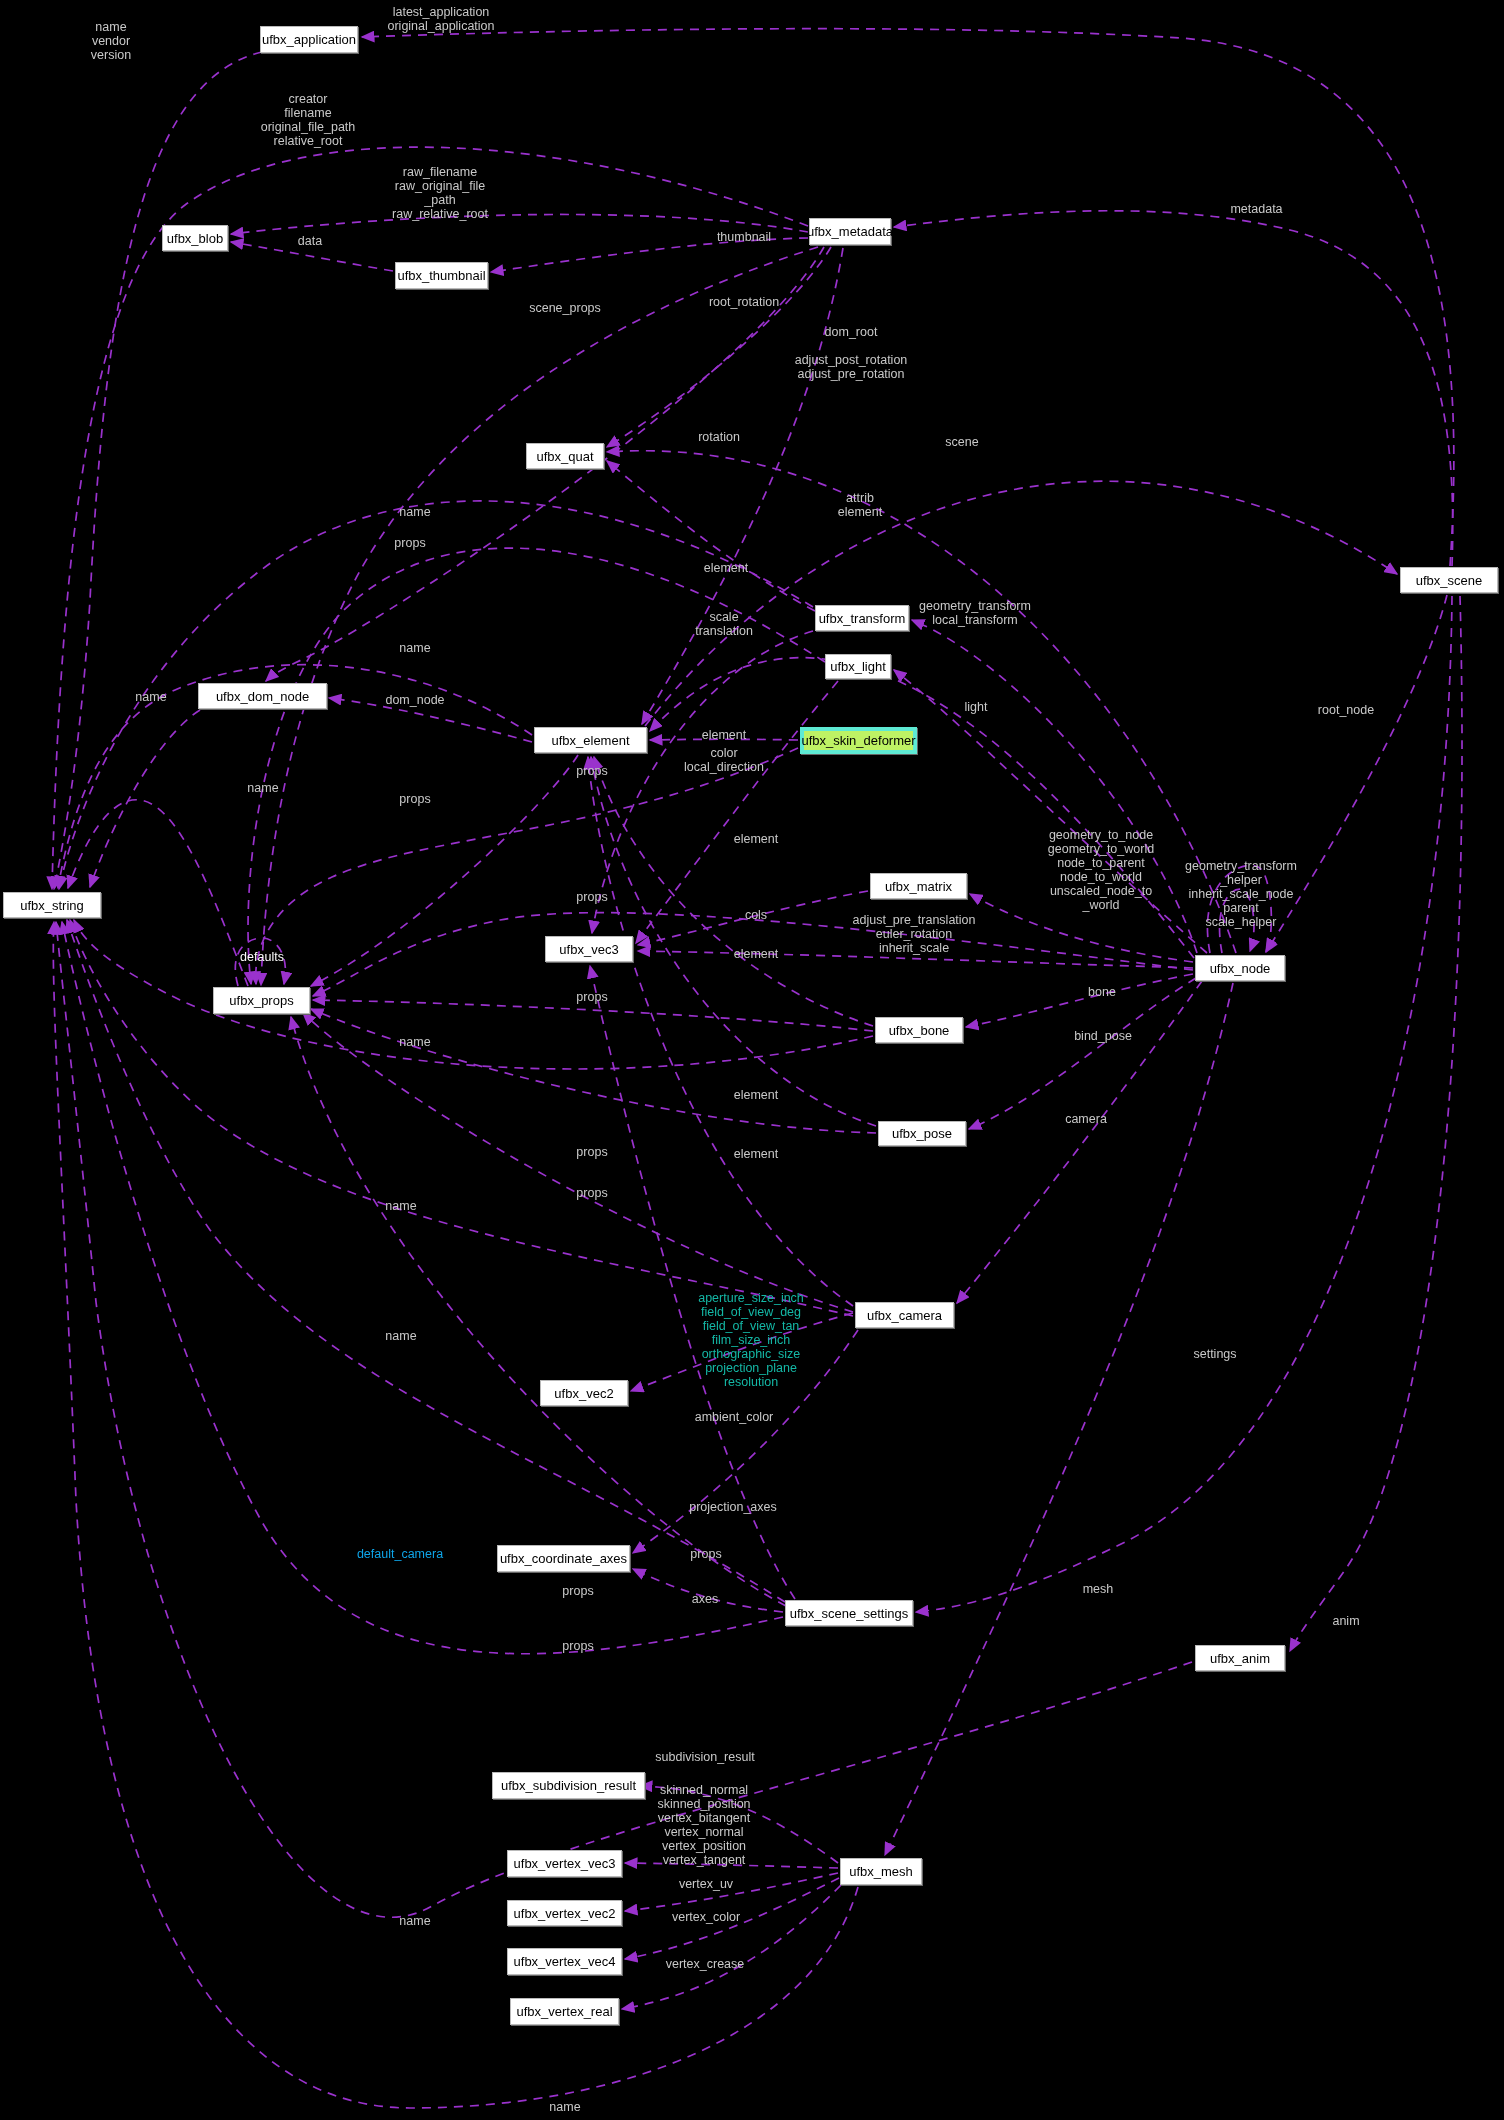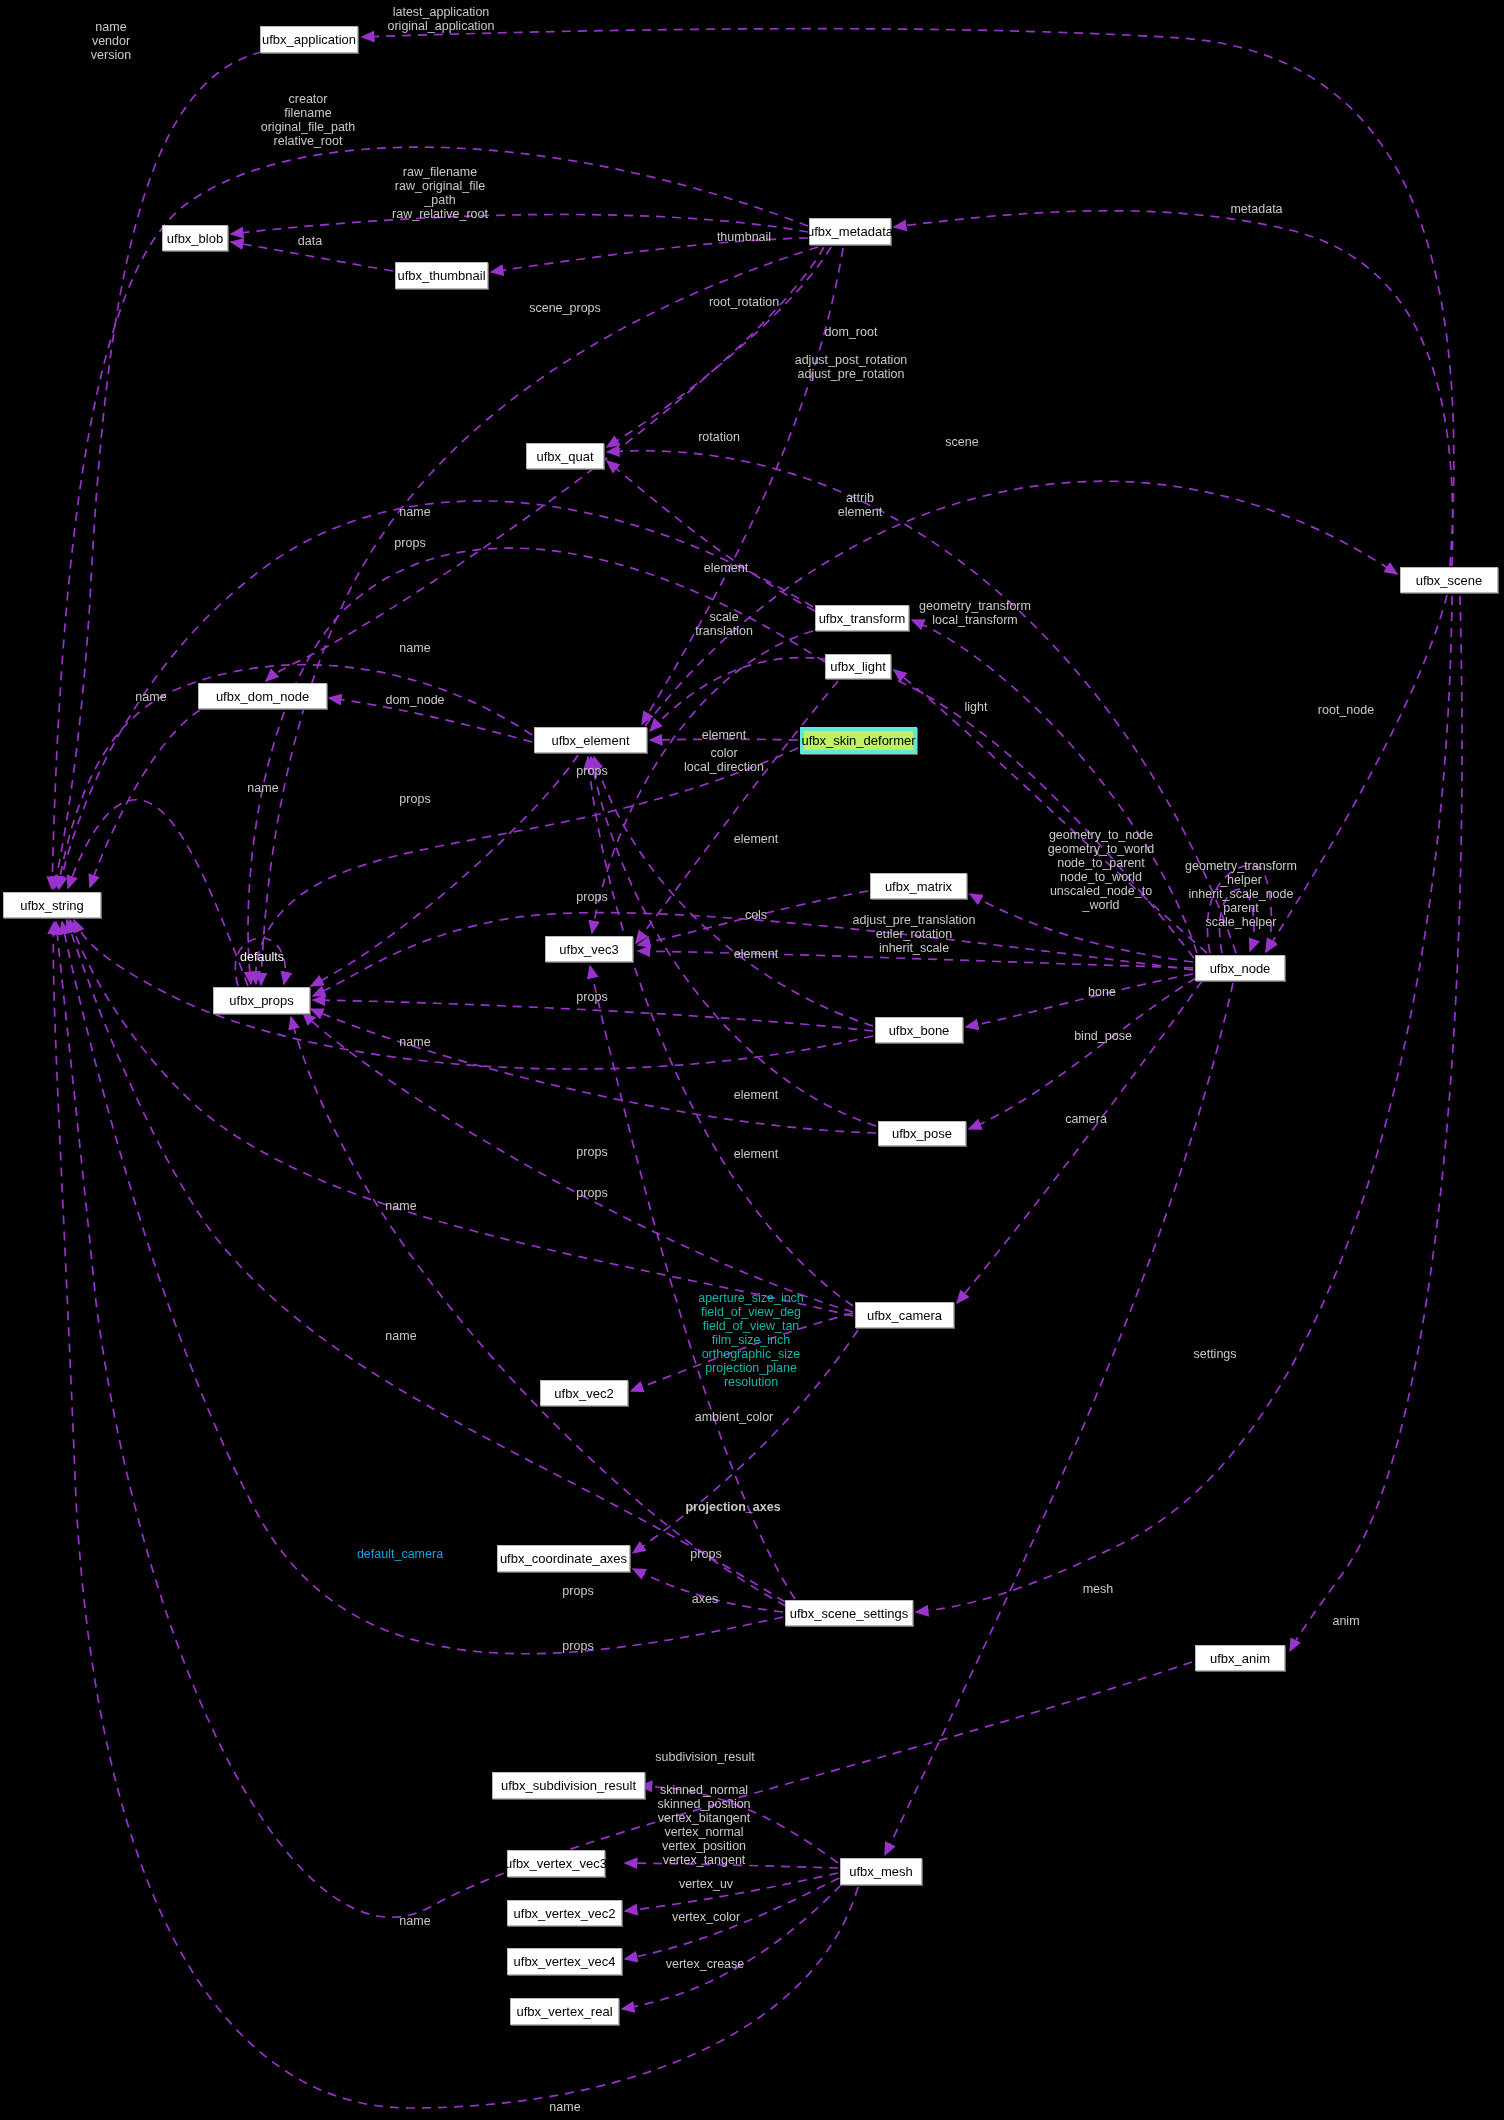--- a/index.html
+++ b/index.html
@@ -167,21 +167,21 @@
       <div class="elabel" style="left: 751px; top: 1340px; color: #14b8a6;">aperture_size_inch
 field_of_view_deg
 field_of_view_tan
 film_size_inch
 orthographic_size
 projection_plane
 resolution</div>
       <div class="elabel" style="left: 401px; top: 1336px; color: rgb(201, 201, 201);">name</div>
       <div class="elabel" style="left: 734px; top: 1417px; color: rgb(201, 201, 201);">ambient_color</div>
       <div class="elabel" style="left: 1215px; top: 1354px; color: rgb(201, 201, 201);">settings</div>
-      <div class="elabel" style="left: 733px; top: 1507px; color: rgb(201, 201, 201); font-weight: bold;">projection_axes</div>
+      <div class="elabel" style="left: 733px; top: 1507px; color: rgb(201, 201, 201);">projection_axes</div>
       <div class="elabel" style="left: 706px; top: 1554px; color: rgb(201, 201, 201);">props</div>
       <div class="elabel" style="left: 705px; top: 1599px; color: rgb(201, 201, 201);">axes</div>
       <div class="elabel" style="left: 578px; top: 1591px; color: rgb(201, 201, 201);">props</div>
       <div class="elabel" style="left: 578px; top: 1646px; color: rgb(201, 201, 201);">props</div>
       <div class="elabel" style="left: 1098px; top: 1589px; color: rgb(201, 201, 201);">mesh</div>
       <div class="elabel" style="left: 1346px; top: 1621px; color: rgb(201, 201, 201);">anim</div>
       <div class="elabel" style="left: 400px; top: 1554px; color: #0ea5e9;">default_camera</div>
       <div class="elabel" style="left: 705px; top: 1757px; color: rgb(201, 201, 201);">subdivision_result</div>
       <div class="elabel" style="left: 704px; top: 1825px; color: rgb(201, 201, 201);">skinned_normal
 skinned_position
@@ -213,19 +213,19 @@
       <div class="node" style="left: 1195px; top: 955px; width: 90px; height: 26px;">ufbx_node</div>
       <div class="node" style="left: 213px; top: 987px; width: 97px; height: 27px;">ufbx_props</div>
       <div class="node" style="left: 875px; top: 1017px; width: 88px; height: 26px;">ufbx_bone</div>
       <div class="node" style="left: 878px; top: 1121px; width: 88px; height: 25px;">ufbx_pose</div>
       <div class="node" style="left: 855px; top: 1302px; width: 99px; height: 26px;">ufbx_camera</div>
       <div class="node" style="left: 540px; top: 1380px; width: 88px; height: 26px;">ufbx_vec2</div>
       <div class="node" style="left: 497px; top: 1545px; width: 133px; height: 27px;">ufbx_coordinate_axes</div>
       <div class="node" style="left: 785px; top: 1600px; width: 128px; height: 26px;">ufbx_scene_settings</div>
       <div class="node" style="left: 1195px; top: 1645px; width: 90px; height: 26px;">ufbx_anim</div>
       <div class="node" style="left: 492px; top: 1772px; width: 153px; height: 27px;">ufbx_subdivision_result</div>
-      <div class="node" style="left: 507px; top: 1850px; width: 98px; height: 27px;">ufbx_vertex_vec3</div>
+      <div class="node" style="left: 507px; top: 1850px; width: 115px; height: 27px;">ufbx_vertex_vec3</div>
       <div class="node" style="left: 507px; top: 1900px; width: 115px; height: 26px;">ufbx_vertex_vec2</div>
       <div class="node" style="left: 507px; top: 1948px; width: 115px; height: 27px;">ufbx_vertex_vec4</div>
       <div class="node" style="left: 510px; top: 1998px; width: 109px; height: 27px;">ufbx_vertex_real</div>
       <div class="node" style="left: 840px; top: 1858px; width: 82px; height: 27px;">ufbx_mesh</div>
     </div>
 </div>
 
 </body></html>

